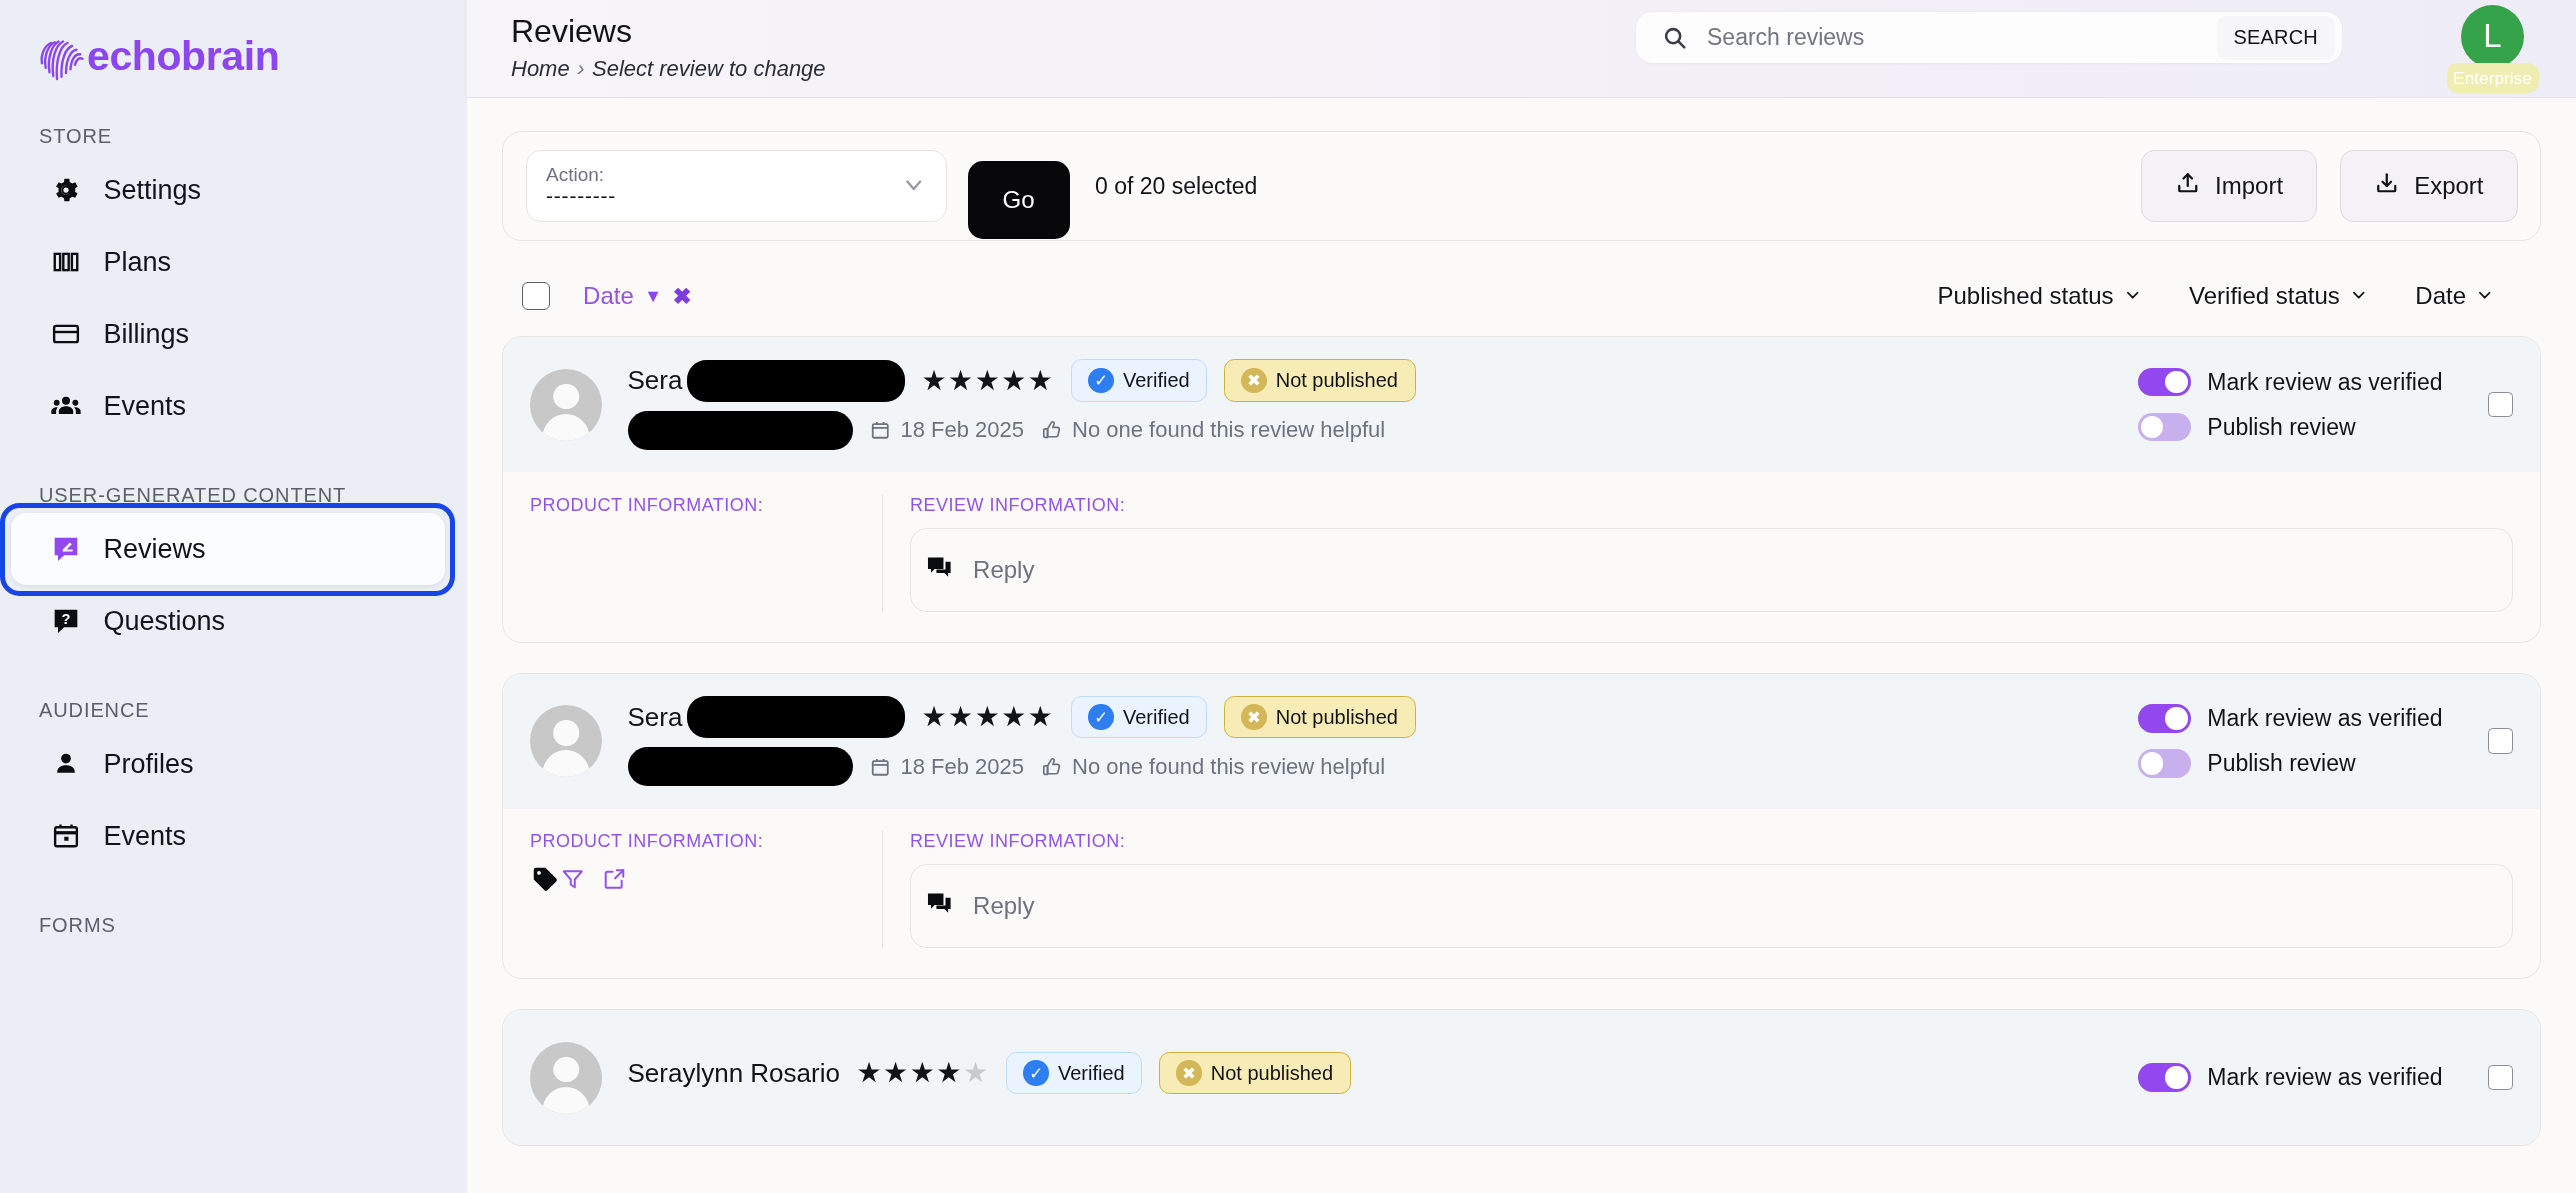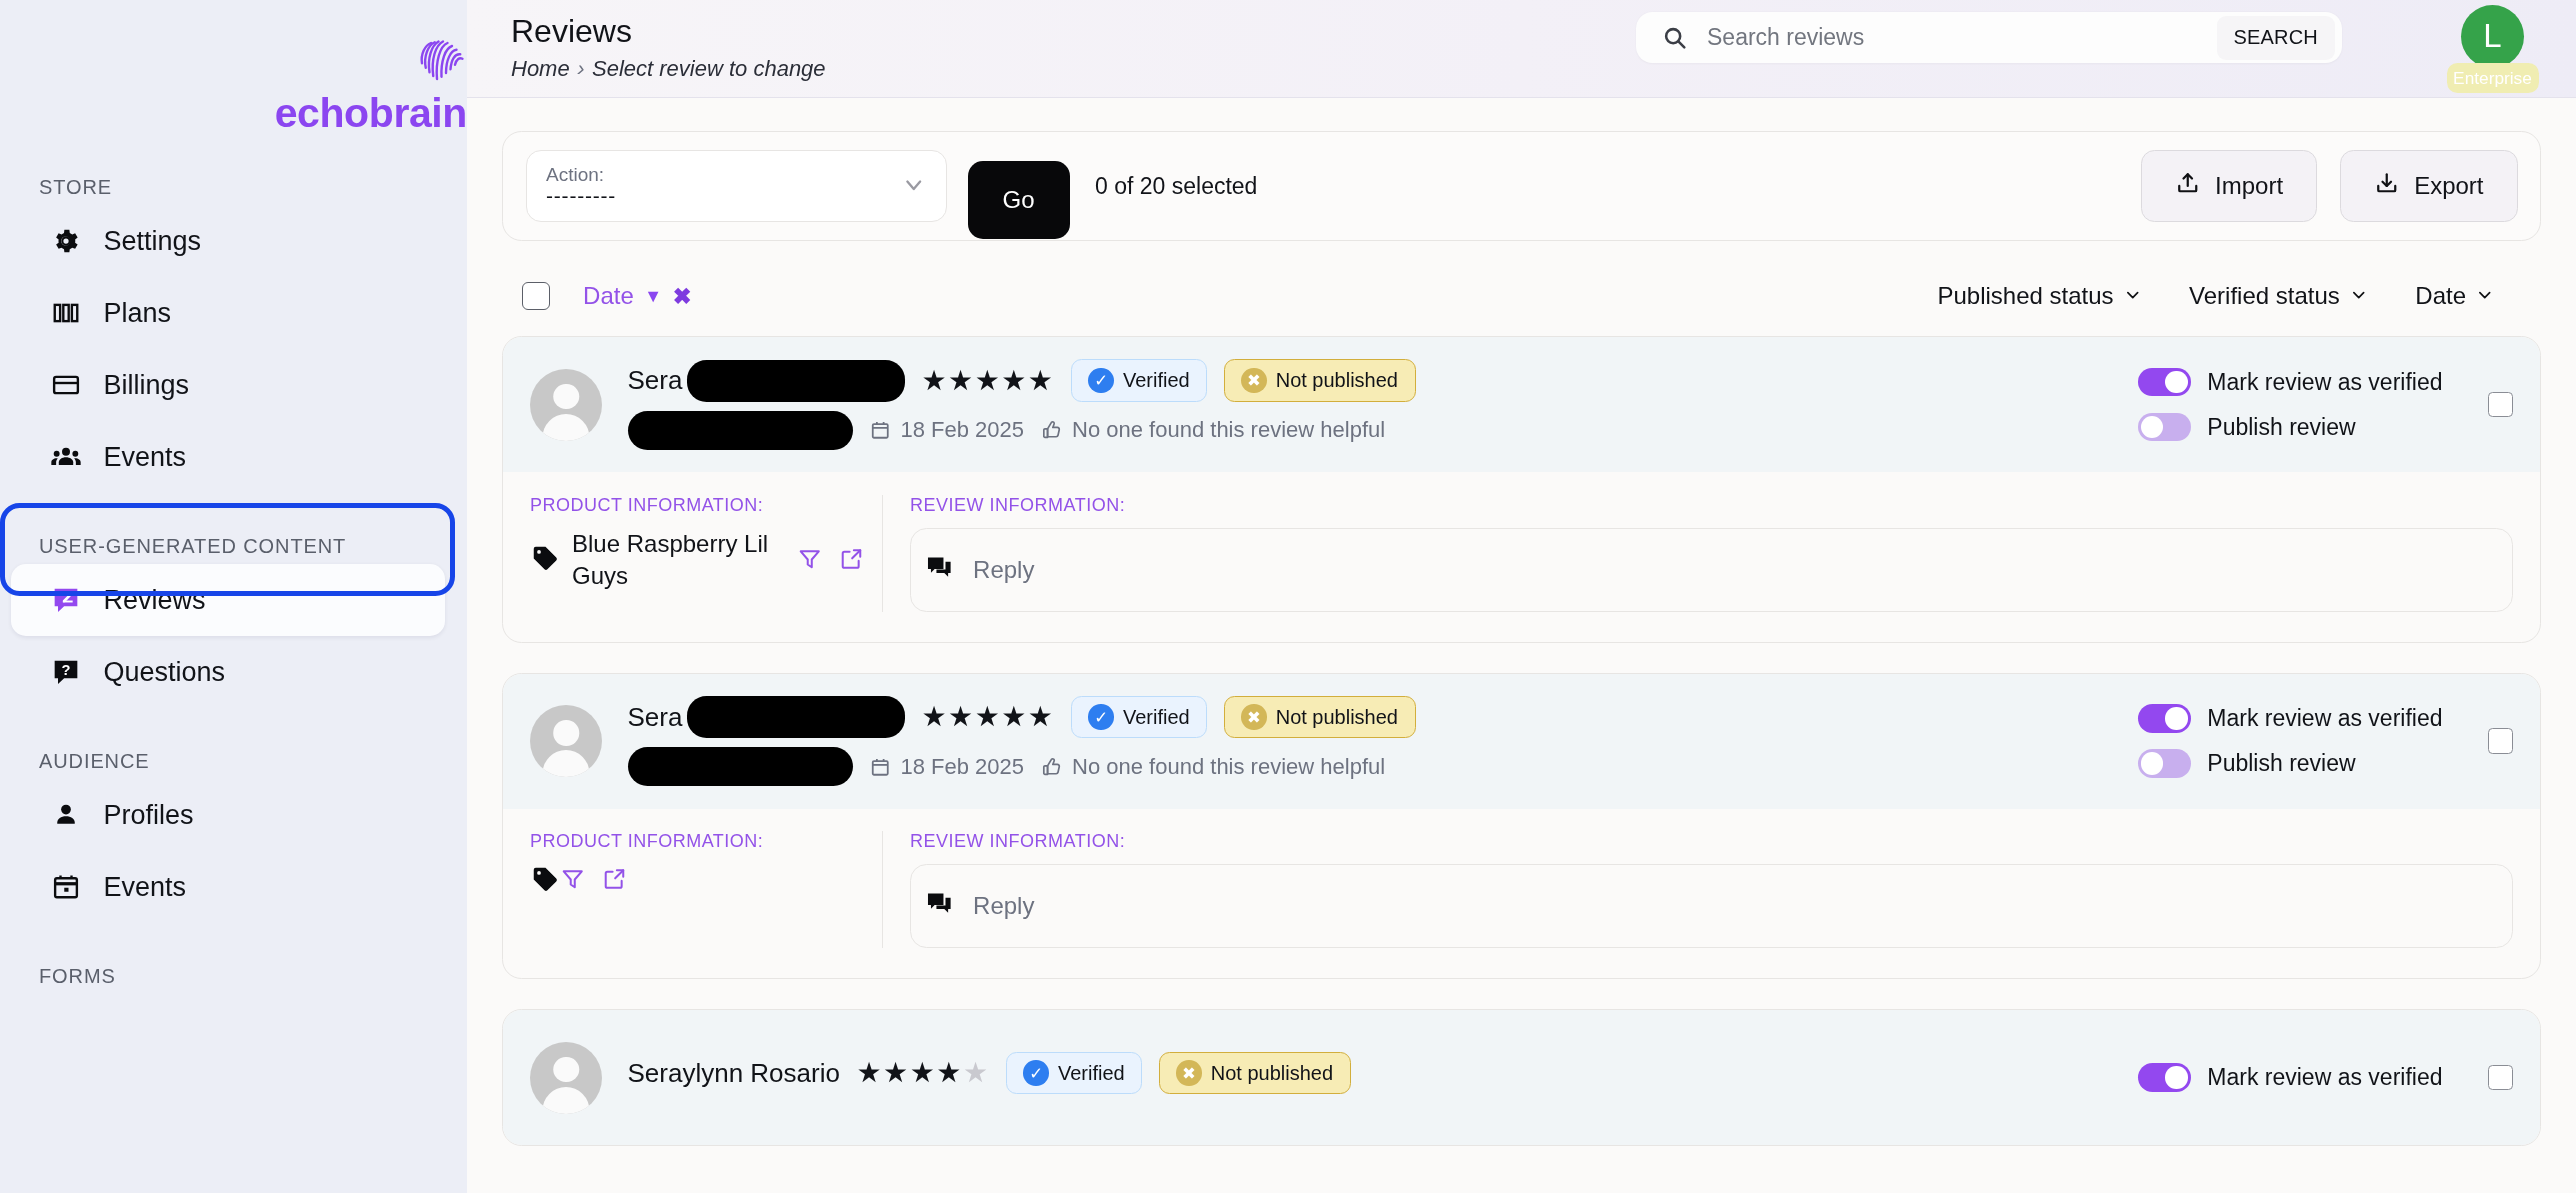--- a/index.html
+++ b/index.html
@@ -12,21 +12,21 @@
   .app { display: flex; width: 2576px; height: 1193px; }
 
   
   .sidebar {
     width: 467px; min-width: 467px; height: 1193px;
     background: #eceef6;
     padding: 0;
     position: relative;
     overflow: hidden;
   }
-  .logo-wrap { display: flex; align-items: flex-end; gap: 10px; padding: 36px 0 0 36px; flex-direction: column; }
+  .logo-wrap { display: flex; align-items: flex-start; gap: 0; padding: 36px 0 0 36px; }
   .logo-mark { width: 51px; height: 47px; }
   .logo-text { font-size: 41px; font-weight: 700; color: #8b46f0; letter-spacing: -0.4px; line-height: 1; position: relative; }
 
   .section-label {
     font-size: 20px; color: #5a5f6b; letter-spacing: 0.9px;
     padding-left: 39px; margin-top: 42px; margin-bottom: 6px;
     font-weight: 400;
   }
   .nav-item {
     display: flex; align-items: center; gap: 21px;
@@ -470,36 +470,20 @@
                     </span>
                     <span class="tgl-label">Publish review</span>
                   </div>
                 </div>
                 <span class="row-chk"></span>
               </div>
             </div>
             <div class="card-body">
               <div class="prod-col">
                 <div class="col-label">PRODUCT INFORMATION:</div>
-                <div class="prod-row">
-                  <span class="tag-ico"><svg width="30" height="30" viewBox="0 0 24 24" fill="#0b0c0f">
-                      <path d="M21 11.6L12.4 3H4.6A1.6 1.6 0 003 4.6v7.8L11.6 21a1.6 1.6 0 002.3 0L21 13.9a1.6 1.6 0 000-2.3zM7.2 8.6a1.5 1.5 0 110-3 1.5 1.5 0 010 3z"></path>
-                    </svg></span>
-                  <span class="prod-name">Blue Raspberry Lil Guys</span>
-                  <span class="prod-acts">
-                    <span><svg width="25.5" height="25.5" viewBox="0 0 24 24" fill="none" stroke="#9352e8" stroke-width="1.9" stroke-linejoin="round">
-                        <path d="M3.5 5h17l-6.6 7.7V20l-3.8-2.6v-4.7z"></path>
-                      </svg></span>
-                    <span><svg width="25.5" height="25.5" viewBox="0 0 24 24" fill="none" stroke="#9352e8" stroke-width="1.9" stroke-linecap="round" stroke-linejoin="round">
-                        <path d="M14 4h6v6"></path>
-                        <path d="M20 4l-7.6 7.6"></path>
-                        <path d="M18.5 14v5a1.5 1.5 0 01-1.5 1.5H5A1.5 1.5 0 013.5 19V7A1.5 1.5 0 015 5.5h5"></path>
-                      </svg></span>
-                  </span>
-                </div>
               </div>
               <div class="rev-col">
                 <div class="col-label">REVIEW INFORMATION:</div>
                 <div class="reply-box">
                   <span><svg width="28.6" height="28.6" viewBox="0 0 24 24" fill="#0b0c0f">
                       <path d="M2.5 3h13v9.6h-7.4L5 15.8V12.6H2.5z"></path>
                       <path d="M17.2 6.4H21.5v9.5h-2.1v3.2l-3.2-3.2H9.6v-2.9h7.6z"></path>
                     </svg></span>
                   <span class="reply-ph">Reply</span>
                 </div>

